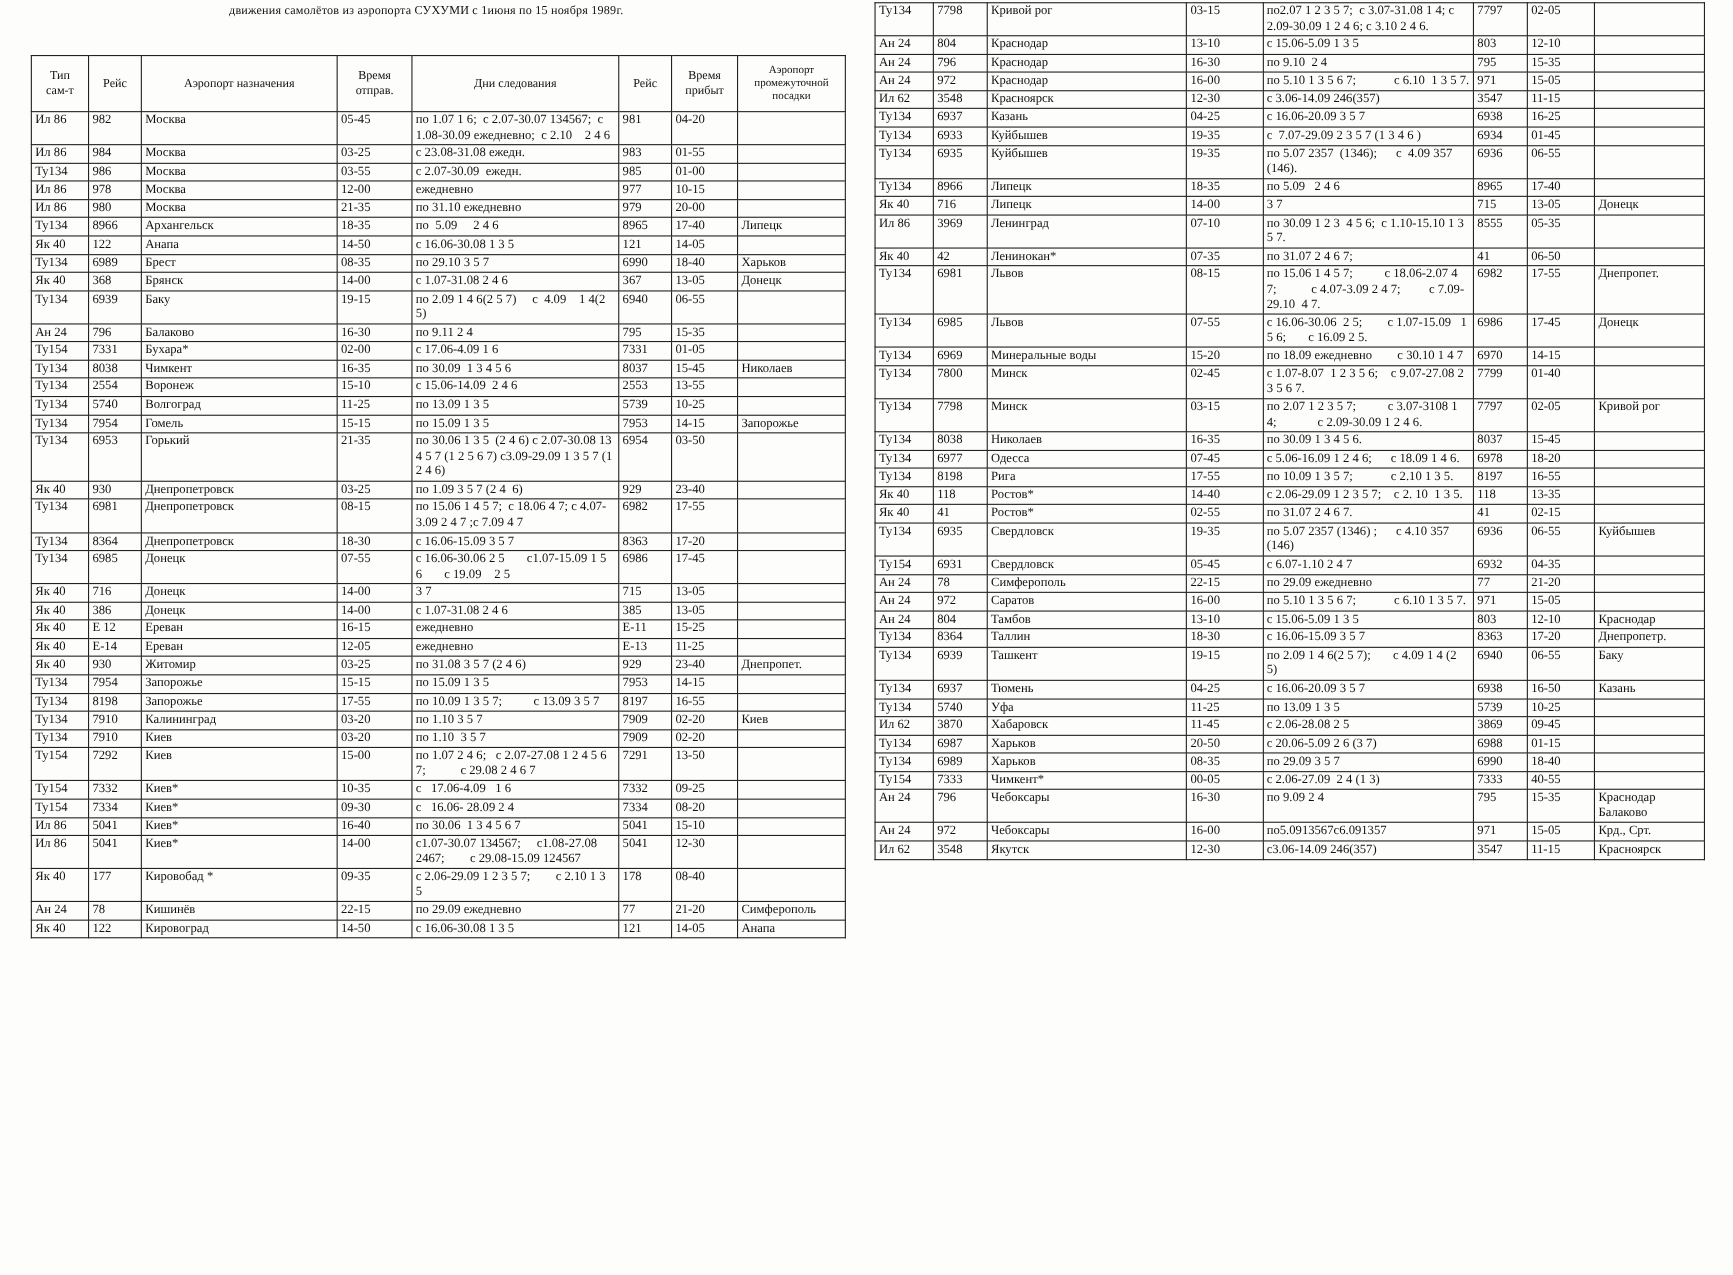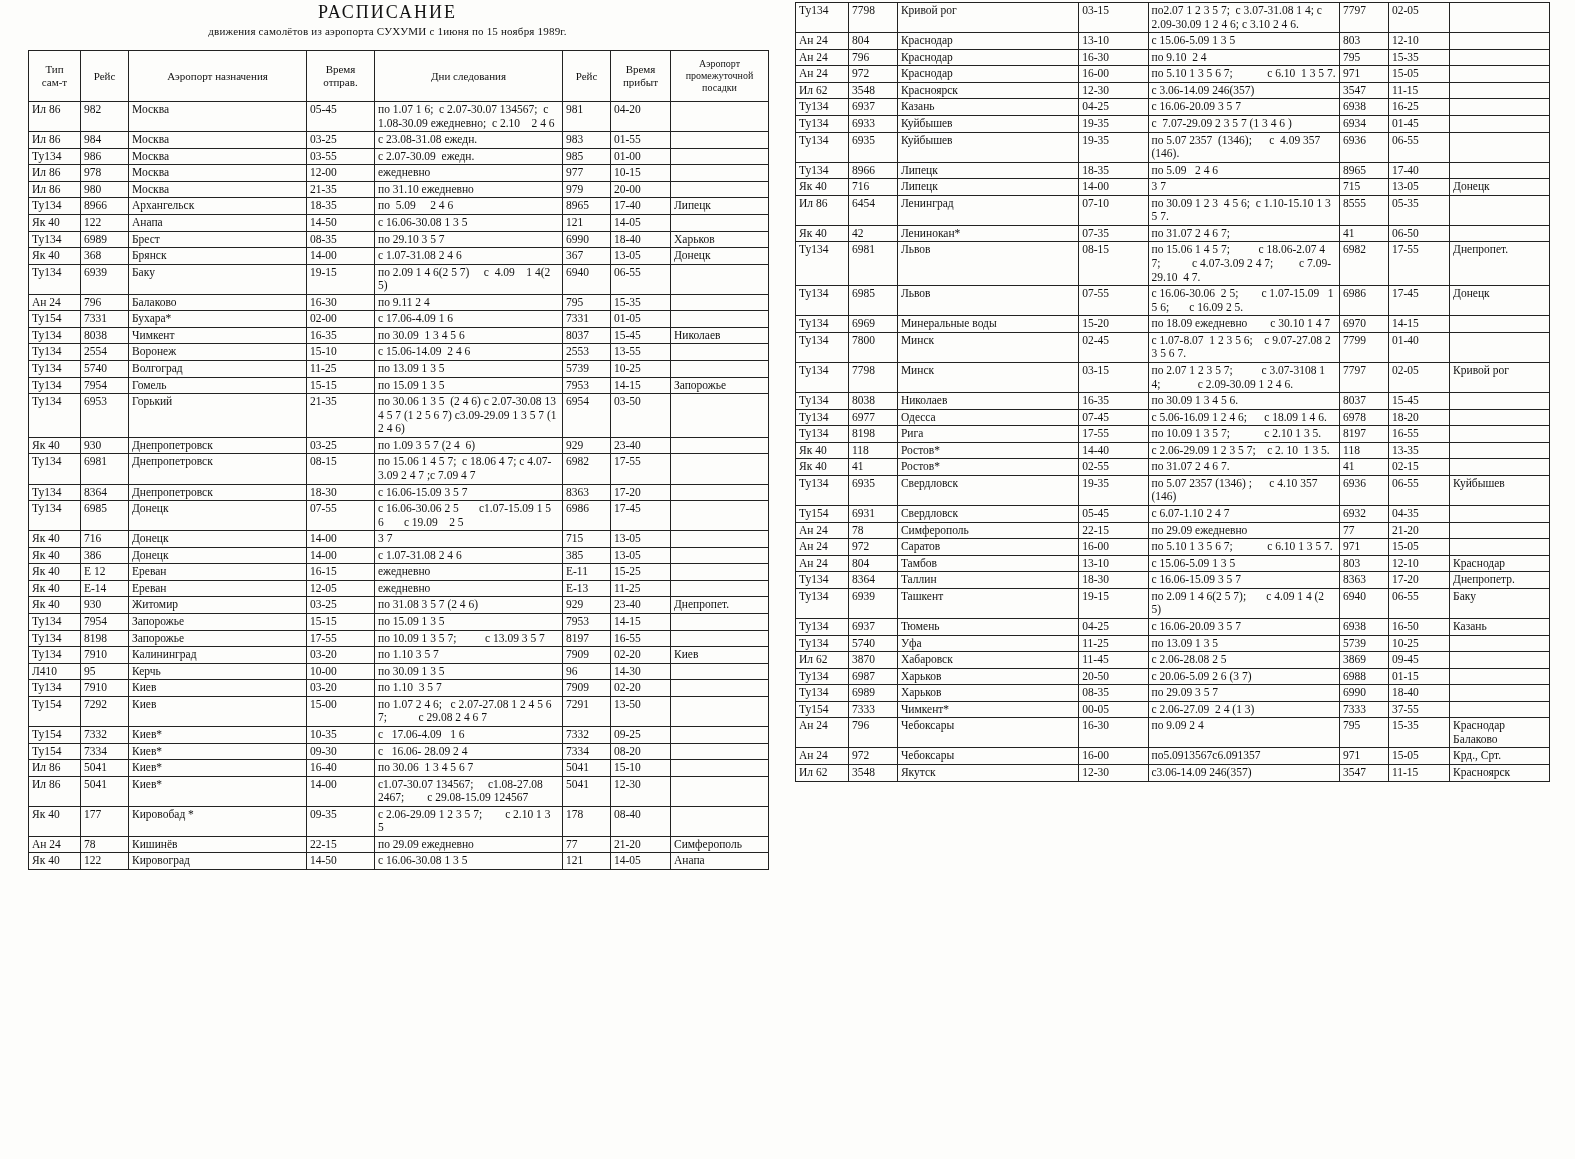--- a/index.html
+++ b/index.html
@@ -50,21 +50,20 @@
   .c-arr{width:60px;}
   .c-inter{width:98px;}
   .days{white-space:pre-wrap;}
 </style>
 </head>
 <body>
 
 <div class="page">
 
   <div class="title-block">
-    <div class="title-main">РАСПИСАНИЕ</div>
     <div class="title-sub">движения  самолётов из аэропорта  СУХУМИ  с 1июня по 15 ноября 1989г.</div>
   </div>
 
   <div class="col col-left">
     <table>
       <colgroup>
         <col class="c-type">
           <col class="c-flight">
           <col class="c-dest">
           <col class="c-dep">
@@ -375,30 +374,20 @@
             <td>Ту134</td>
             <td>7910</td>
             <td>Калининград</td>
             <td>03-20</td>
             <td class="days">по 1.10 3 5 7</td>
             <td>7909</td>
             <td>02-20</td>
             <td>Киев</td>
           </tr>
           <tr>
-            <td>Л410</td>
-            <td>95</td>
-            <td>Керчь</td>
-            <td>10-00</td>
-            <td class="days">по 30.09 1 3 5</td>
-            <td>96</td>
-            <td>14-30</td>
-            <td></td>
-          </tr>
-          <tr>
             <td>Ту134</td>
             <td>7910</td>
             <td>Киев</td>
             <td>03-20</td>
             <td class="days">по 1.10  3 5 7</td>
             <td>7909</td>
             <td>02-20</td>
             <td></td>
           </tr>
           <tr>
@@ -593,21 +582,21 @@
             <td>716</td>
             <td>Липецк</td>
             <td>14-00</td>
             <td class="days">3 7</td>
             <td>715</td>
             <td>13-05</td>
             <td>Донецк</td>
           </tr>
           <tr>
             <td>Ил 86</td>
-            <td>6454</td>
+            <td>3969</td>
             <td>Ленинград</td>
             <td>07-10</td>
             <td class="days">по 30.09 1 2 3  4 5 6;  с 1.10-15.10 1 3 5 7.</td>
             <td>8555</td>
             <td>05-35</td>
             <td></td>
           </tr>
           <tr>
             <td>Як 40</td>
             <td>42</td>
@@ -838,21 +827,21 @@
             <td>18-40</td>
             <td></td>
           </tr>
           <tr>
             <td>Ту154</td>
             <td>7333</td>
             <td>Чимкент*</td>
             <td>00-05</td>
             <td class="days">с 2.06-27.09  2 4 (1 3)</td>
             <td>7333</td>
-            <td>37-55</td>
+            <td>40-55</td>
             <td></td>
           </tr>
           <tr>
             <td>Ан 24</td>
             <td>796</td>
             <td>Чебоксары</td>
             <td>16-30</td>
             <td class="days">по 9.09 2 4</td>
             <td>795</td>
             <td>15-35</td>

